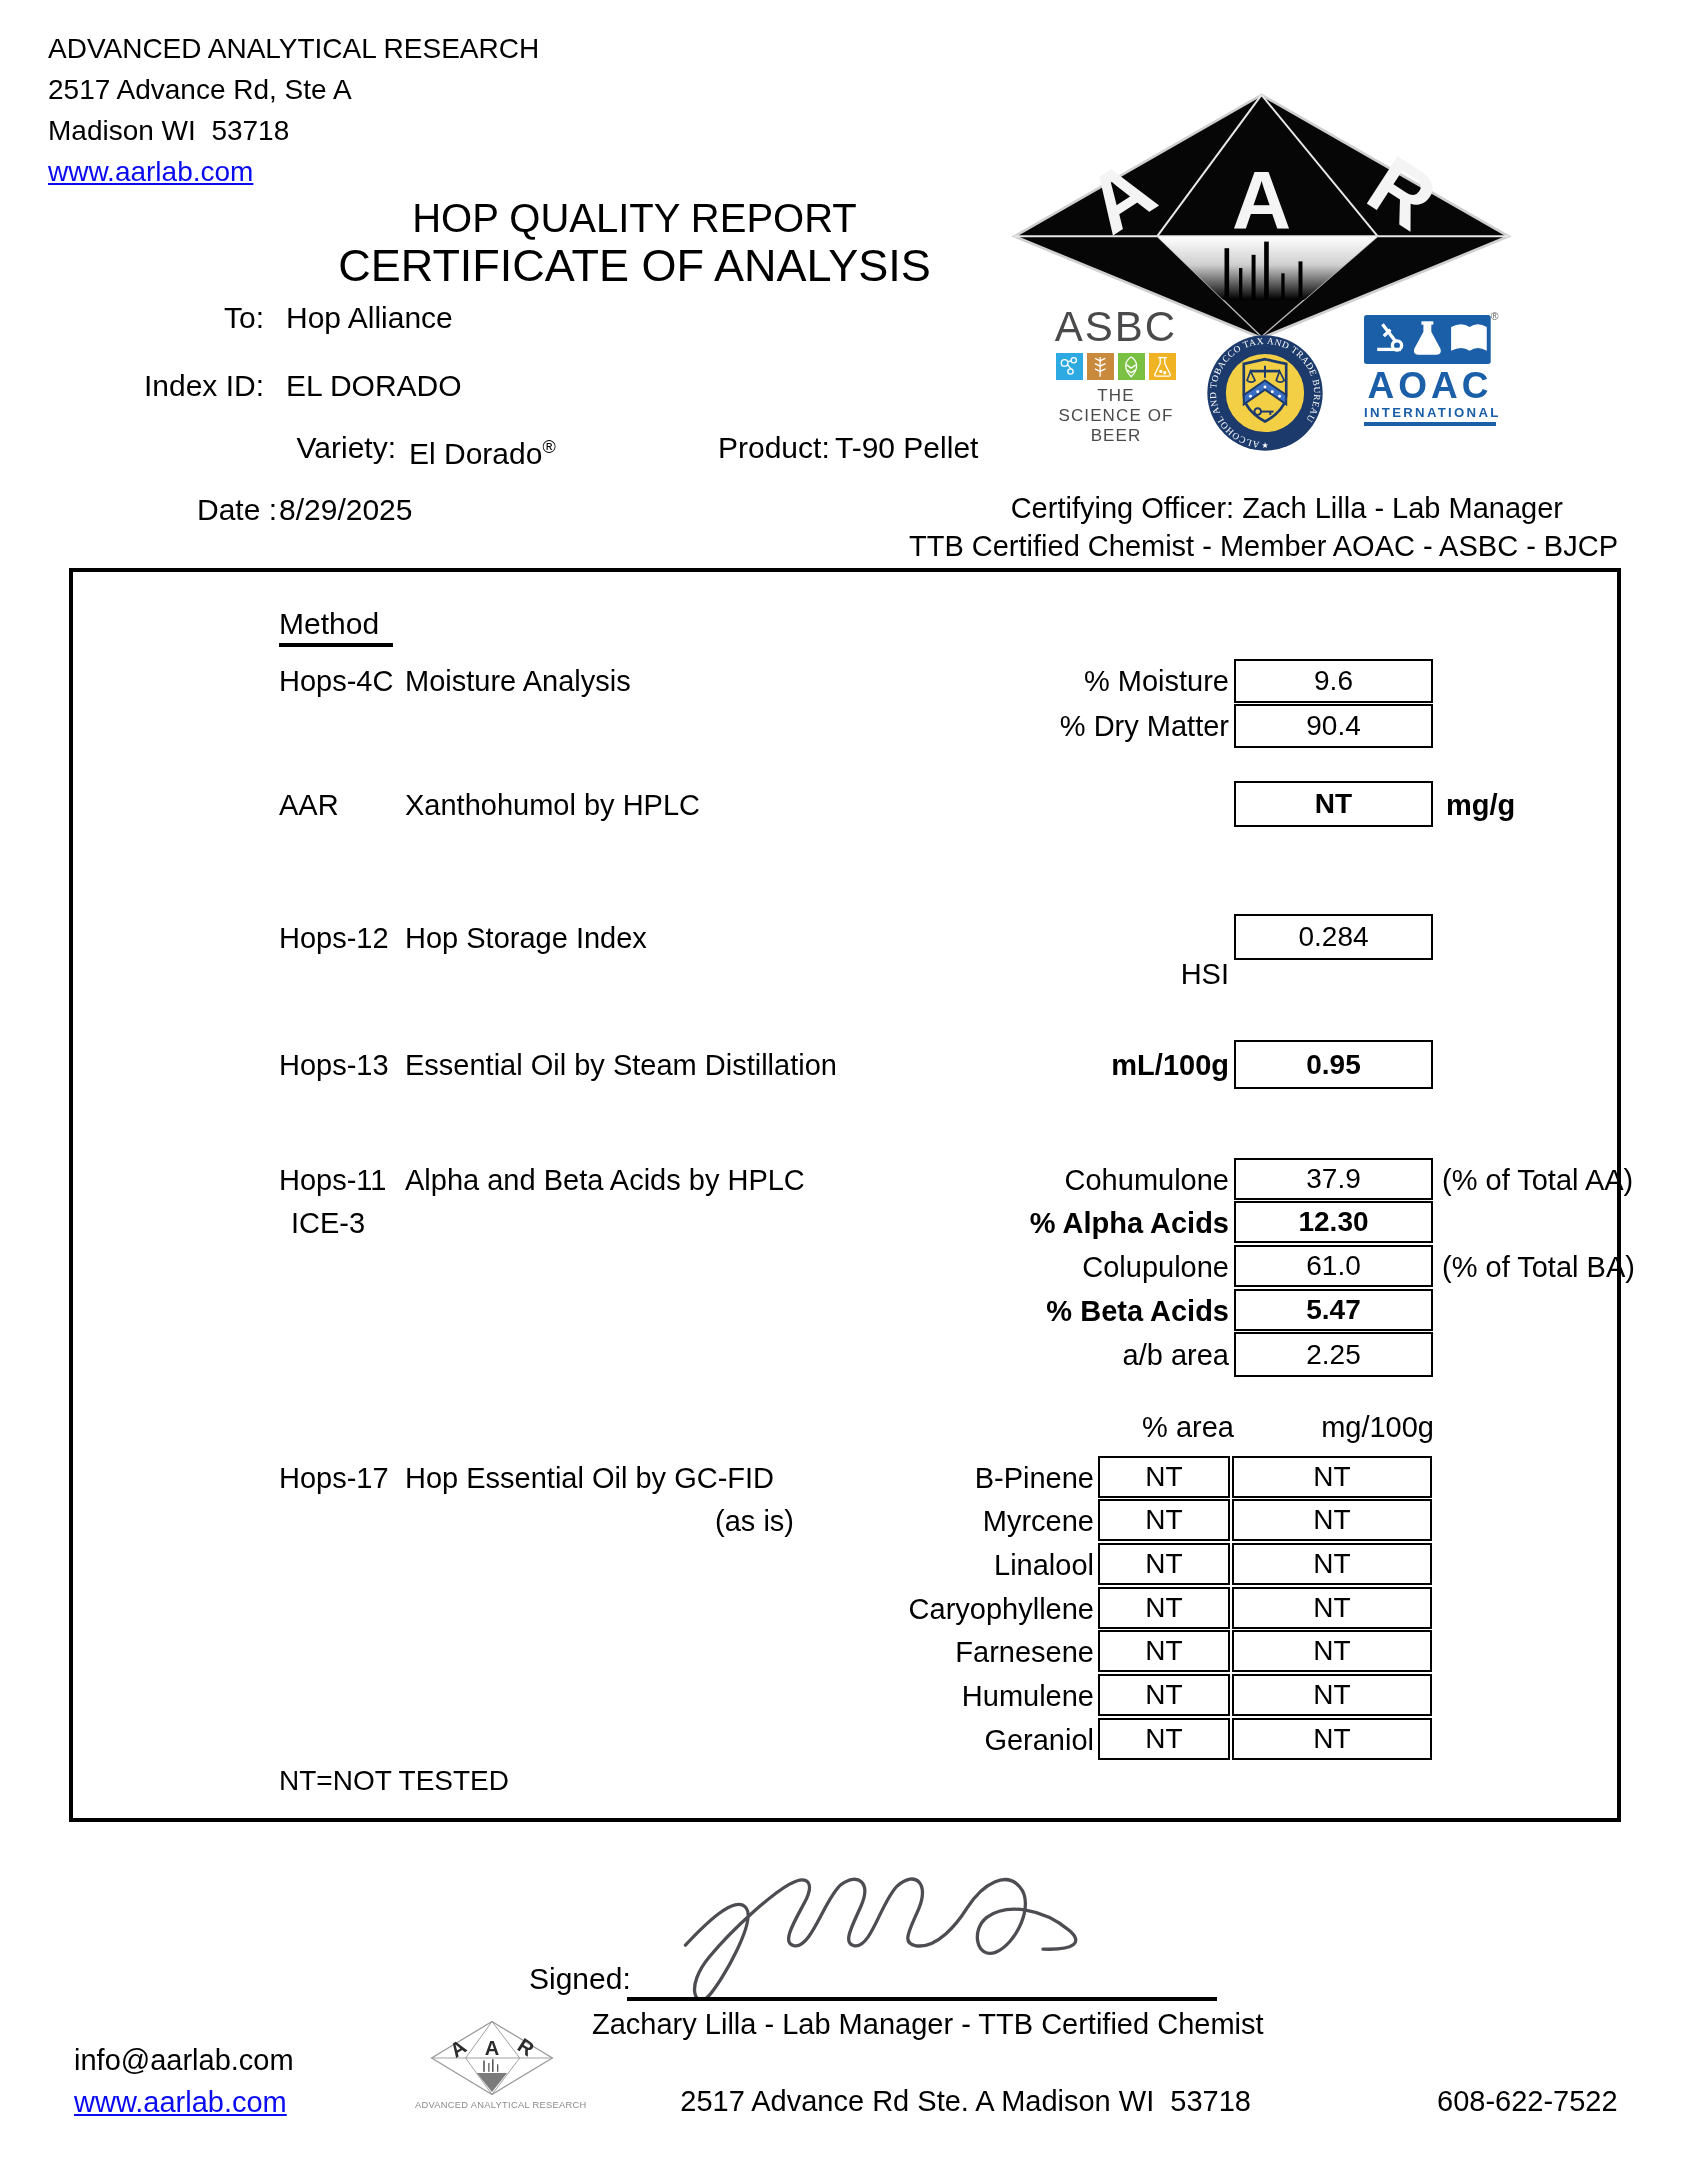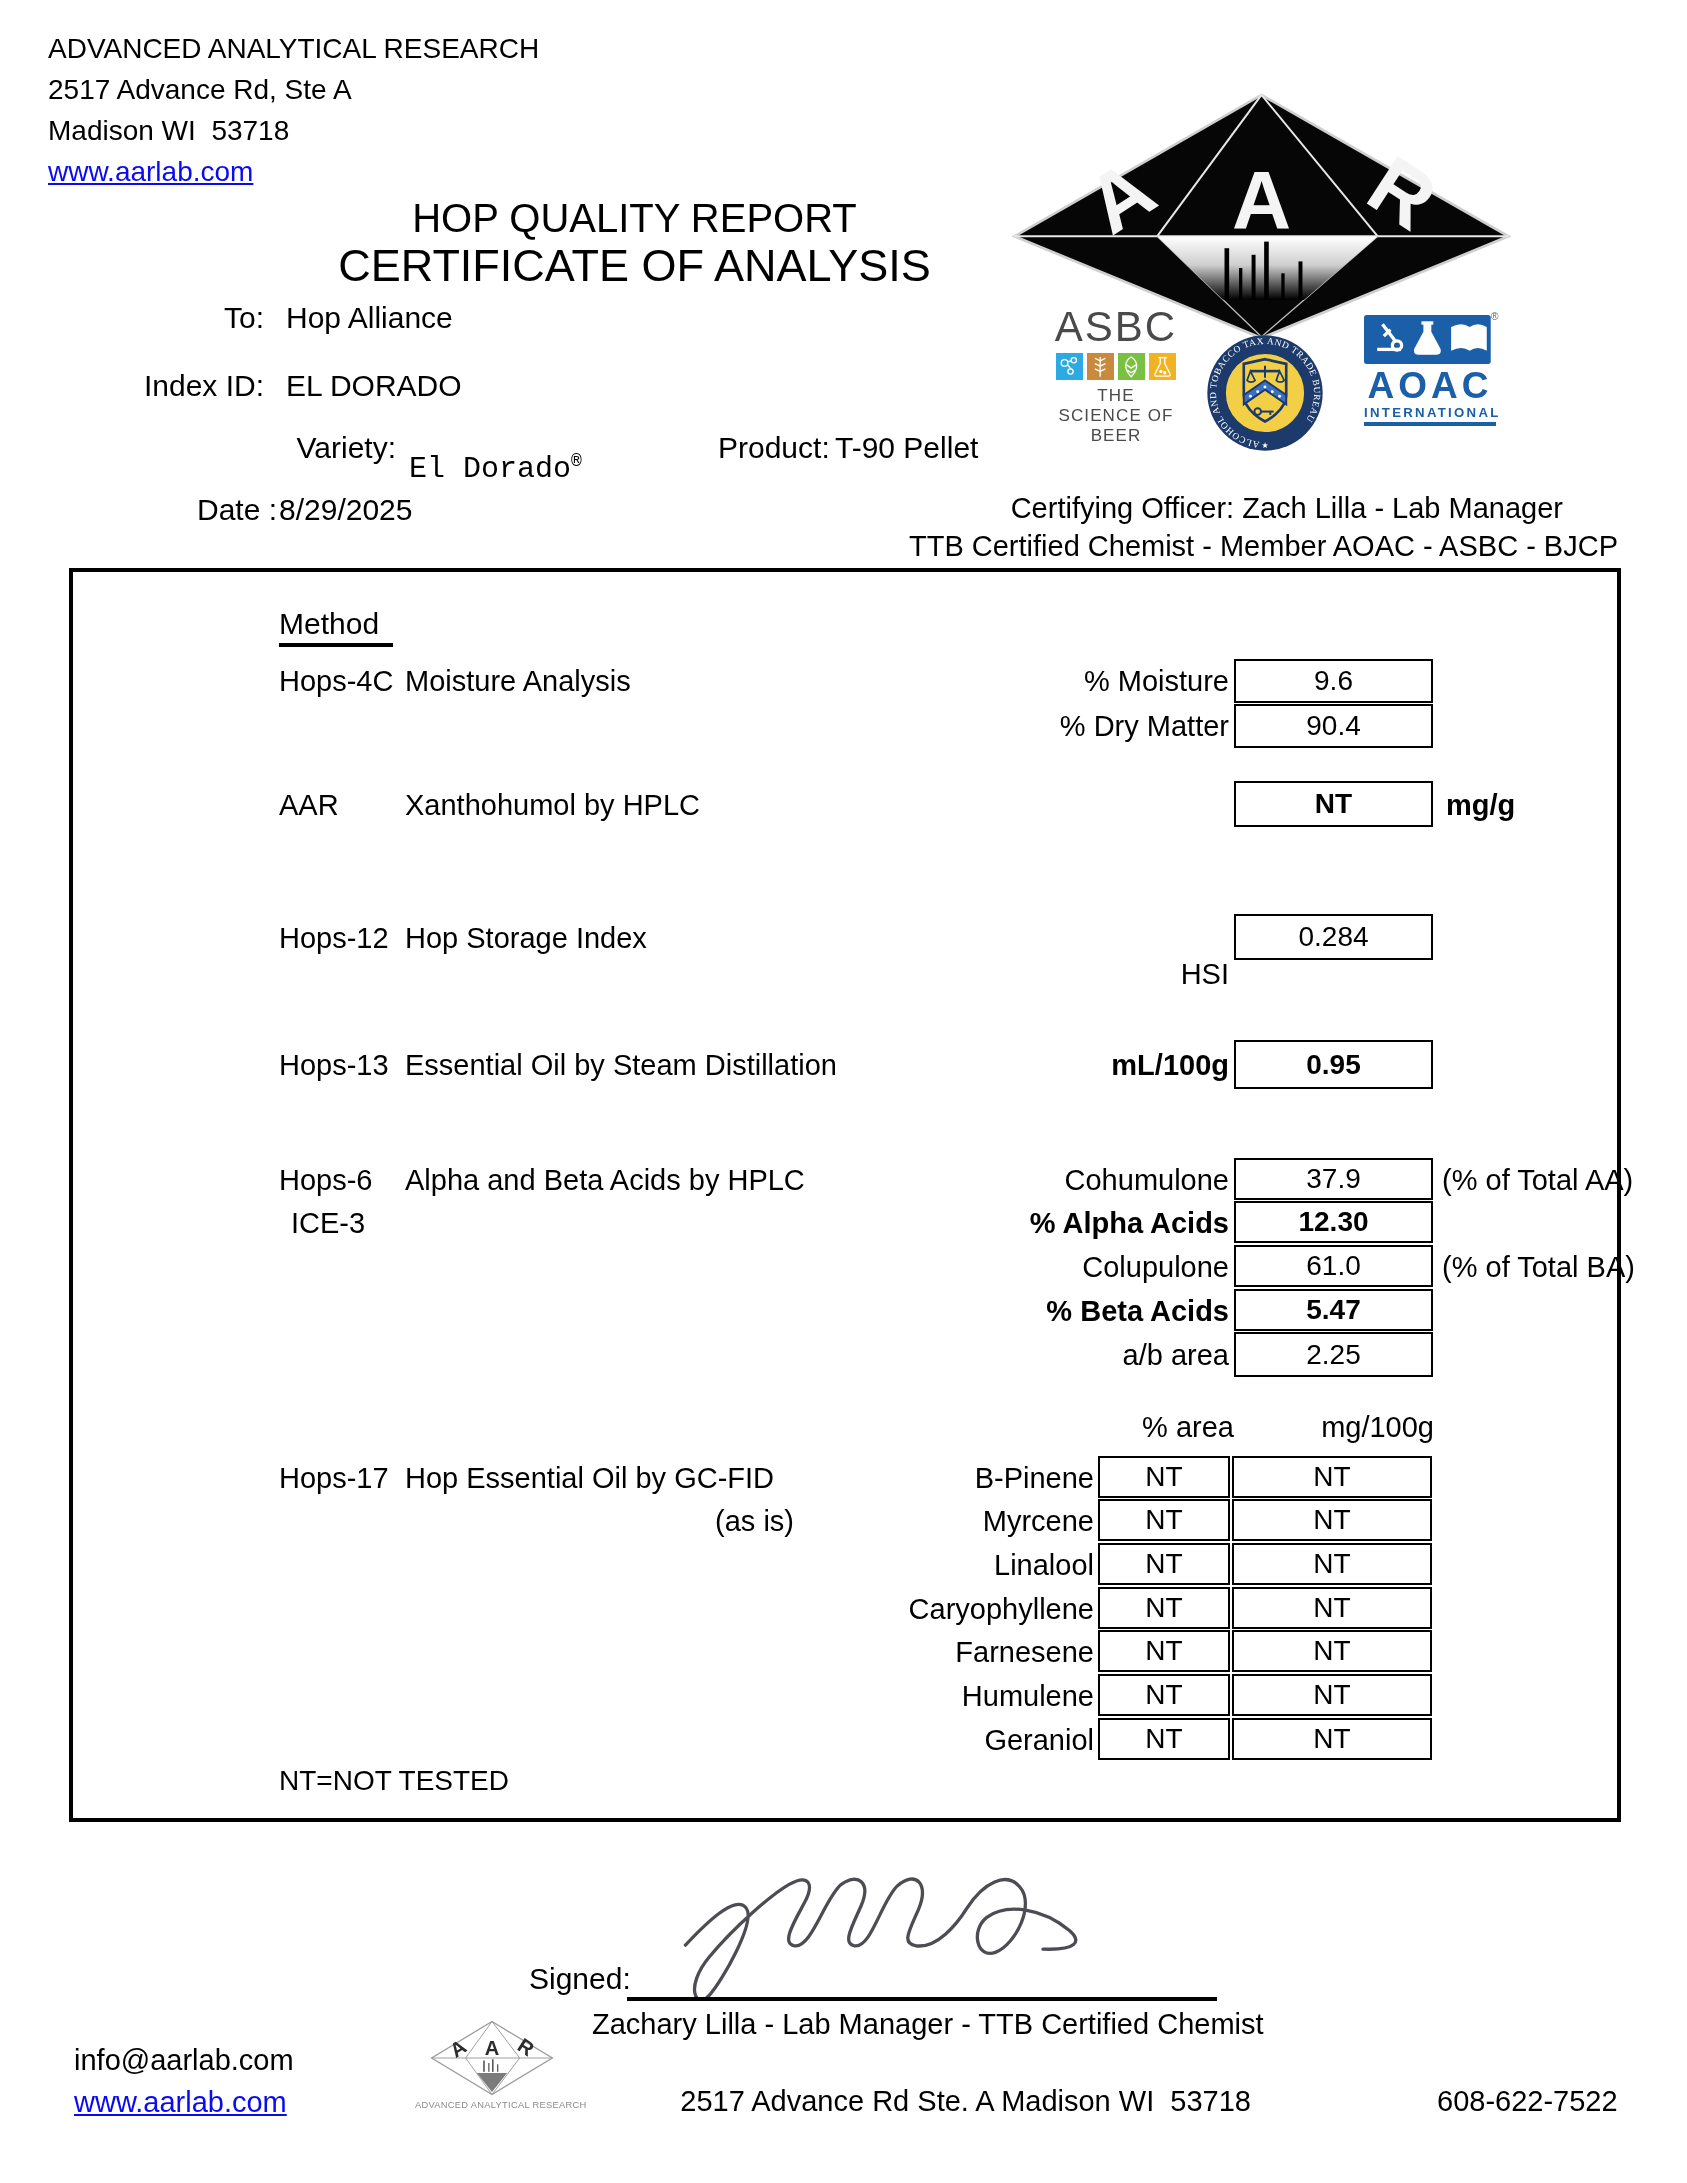--- a/index.html
+++ b/index.html
@@ -31,21 +31,21 @@
   <div class="t c" style="left:251px;top:242px;width:767px;font-size:45px;line-height:48px;">CERTIFICATE OF ANALYSIS</div>
   <div class="t c" style="left:251px;top:197px;width:767px;font-size:40px;line-height:42px;">HOP QUALITY REPORT</div>
 
   <div class="t r f46" style="left:99px;top:299px;width:165px;line-height:37px;">To:</div>
   <div class="t f46" style="left:286px;top:299px;line-height:37px;">Hop Alliance</div>
 
   <div class="t r f46" style="left:99px;top:367px;width:165px;line-height:37px;">Index ID:</div>
   <div class="t f46" style="left:286px;top:367px;line-height:37px;">EL DORADO</div>
 
   <div class="t r f46" style="left:198px;top:429px;width:198px;line-height:37px;">Variety:</div>
-  <div class="t f46" style="left:409px;top:443px;line-height:37px;font-family:Liberation Mono, monospace;"><span>El Dorado</span><sup>®</sup></div>
+  <div class="t f46" style="left:409px;top:429px;line-height:37px;"><span>El Dorado</span><sup>®</sup></div>
 
   <div class="t f46" style="left:718px;top:429px;line-height:37px;">Product:</div>
   <div class="t f46" style="left:835px;top:429px;line-height:37px;">T-90 Pellet</div>
 
   <div class="t f46" style="left:197px;top:491px;line-height:37px;">Date :</div>
   <div class="t f46" style="left:279px;top:491px;line-height:37px;">8/29/2025</div>
 
   <div class="t f44" style="right:124px;top:490px;line-height:36px;">Certifying Officer: Zach Lilla - Lab Manager</div>
   <div class="t f44" style="right:69px;top:528px;line-height:36px;">TTB Certified Chemist - Member AOAC - ASBC - BJCP</div>
 
@@ -190,21 +190,21 @@
   <div class="t f44" style="left:279px;top:914px;line-height:48px;">Hops-12</div>
   <div class="t f44" style="left:405px;top:914px;line-height:48px;">Hop Storage Index</div>
   <div class="t r f44" style="right:458px;top:950px;width:265px;line-height:48px;">HSI</div>
   <div class="vbox" style="left:1234px;top:914px;width:195px;height:42px;line-height:42px;">0.284</div>
 
   <div class="t f44" style="left:279px;top:1040px;line-height:50px;">Hops-13</div>
   <div class="t f44" style="left:405px;top:1040px;line-height:50px;">Essential Oil by Steam Distillation</div>
   <div class="t r b f44" style="right:458px;top:1040px;width:265px;line-height:50px;">mL/100g</div>
   <div class="vbox b" style="left:1234px;top:1040px;width:195px;height:45px;line-height:45px;">0.95</div>
 
-  <div class="t f44" style="left:279px;top:1158px;line-height:44px;">Hops-6</div>
+  <div class="t f44" style="left:279px;top:1158px;line-height:44px;">Hops-11</div>
   <div class="t f44" style="left:405px;top:1158px;line-height:44px;">Alpha and Beta Acids by HPLC</div>
   <div class="t f44" style="left:291px;top:1201px;line-height:44px;">ICE-3</div>
 
   <div class="t r f44" style="right:458px;top:1158px;width:331px;line-height:44px;">Cohumulone</div>
   <div class="vbox" style="left:1234px;top:1158px;width:195px;height:38px;line-height:38px;">37.9</div>
   <div class="t f44" style="left:1442px;top:1158px;line-height:44px;">(% of Total AA)</div>
 
   <div class="t r b f44" style="right:458px;top:1201px;width:331px;line-height:44px;">% Alpha Acids</div>
   <div class="vbox b" style="left:1234px;top:1201px;width:195px;height:38px;line-height:38px;">12.30</div>
 

